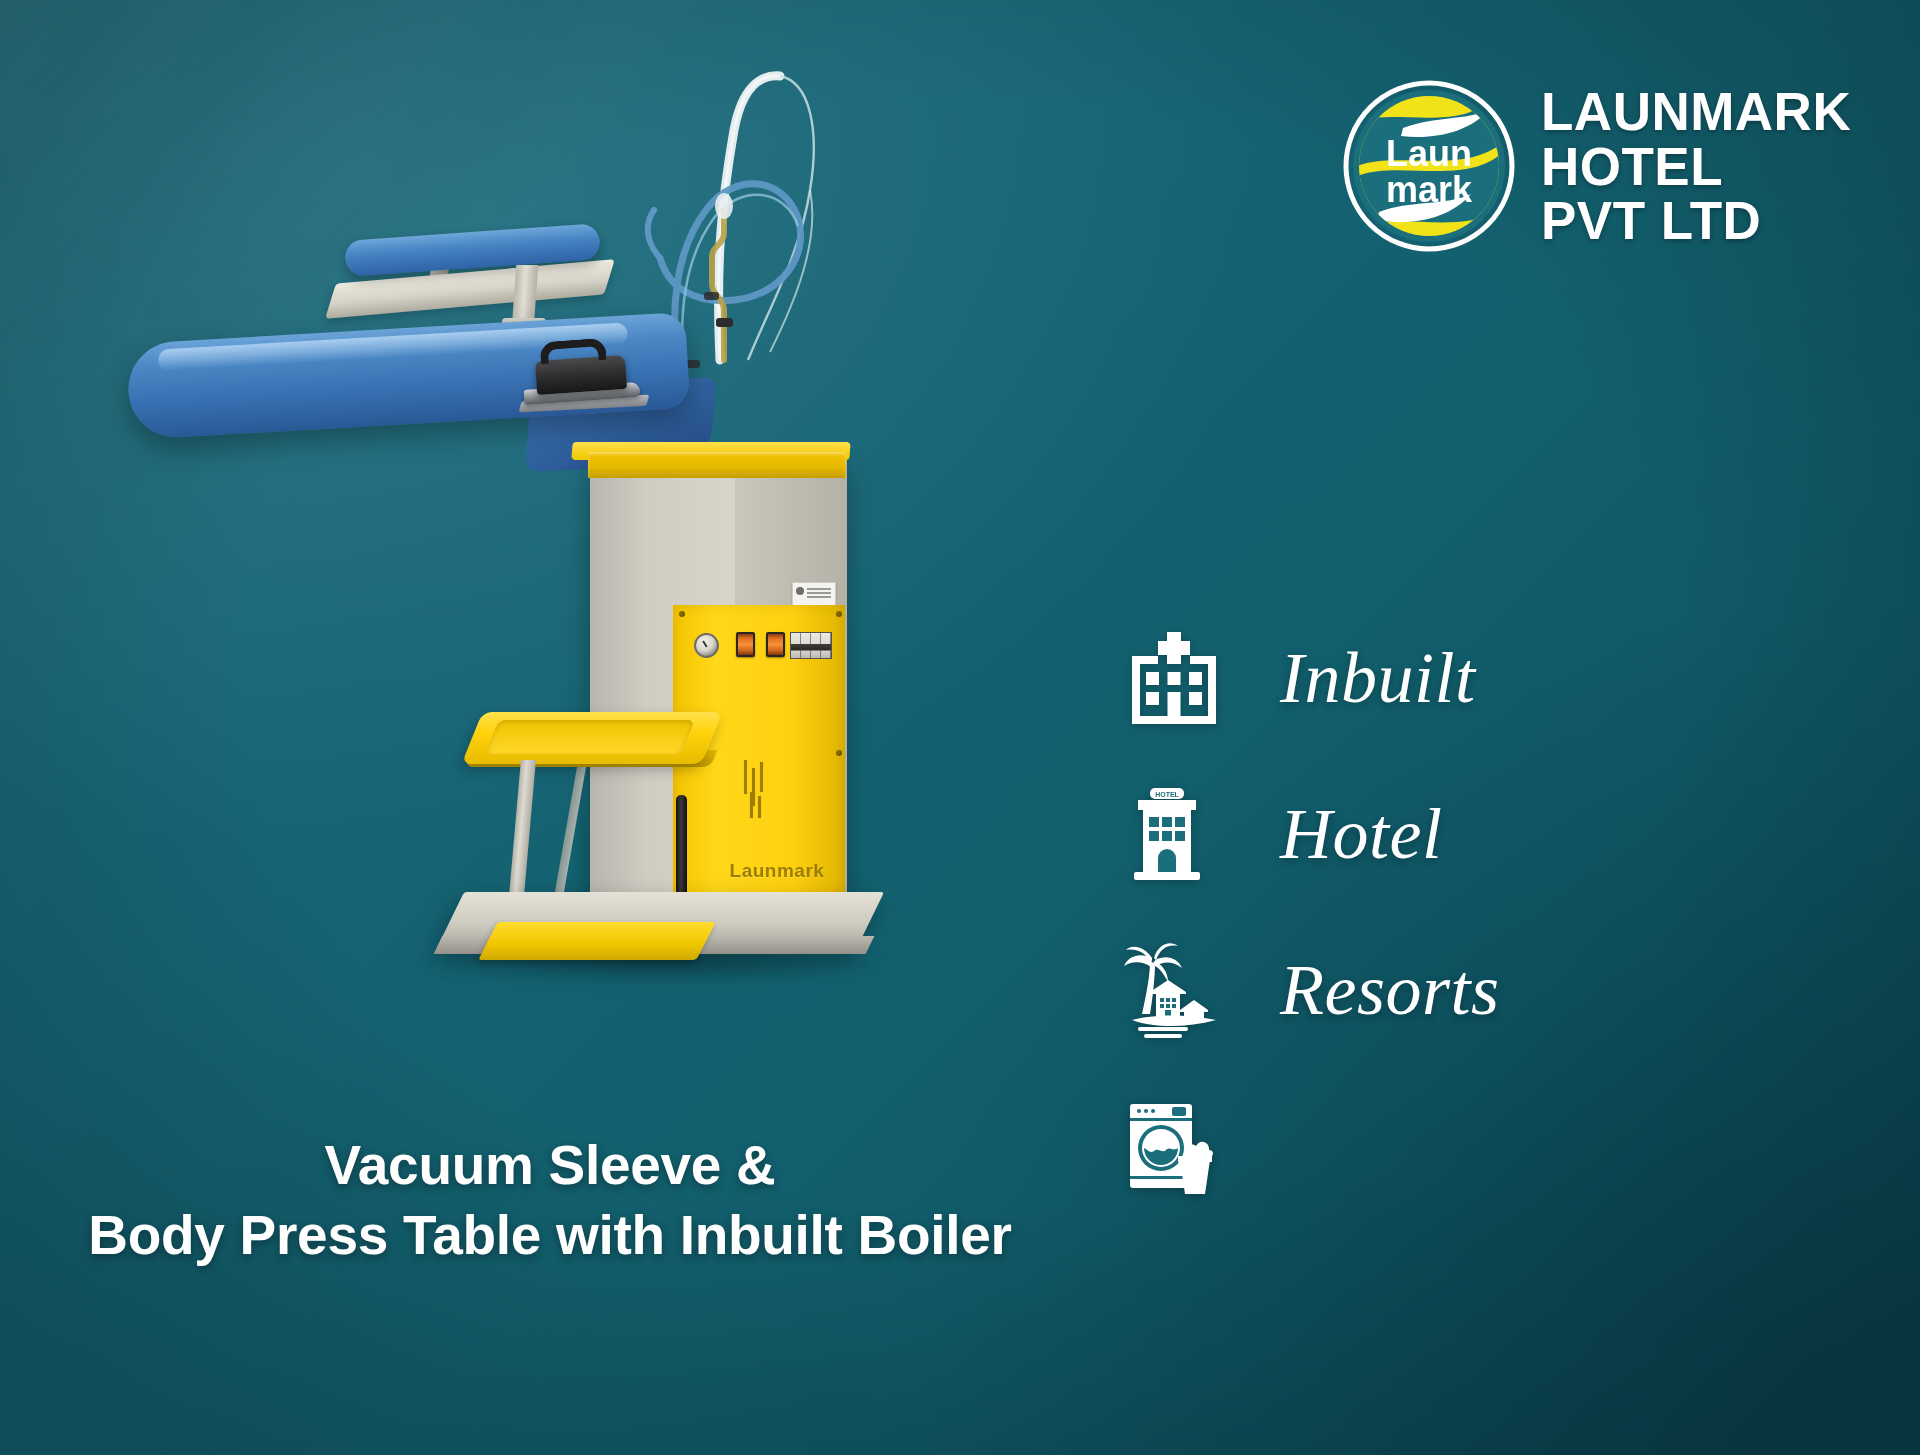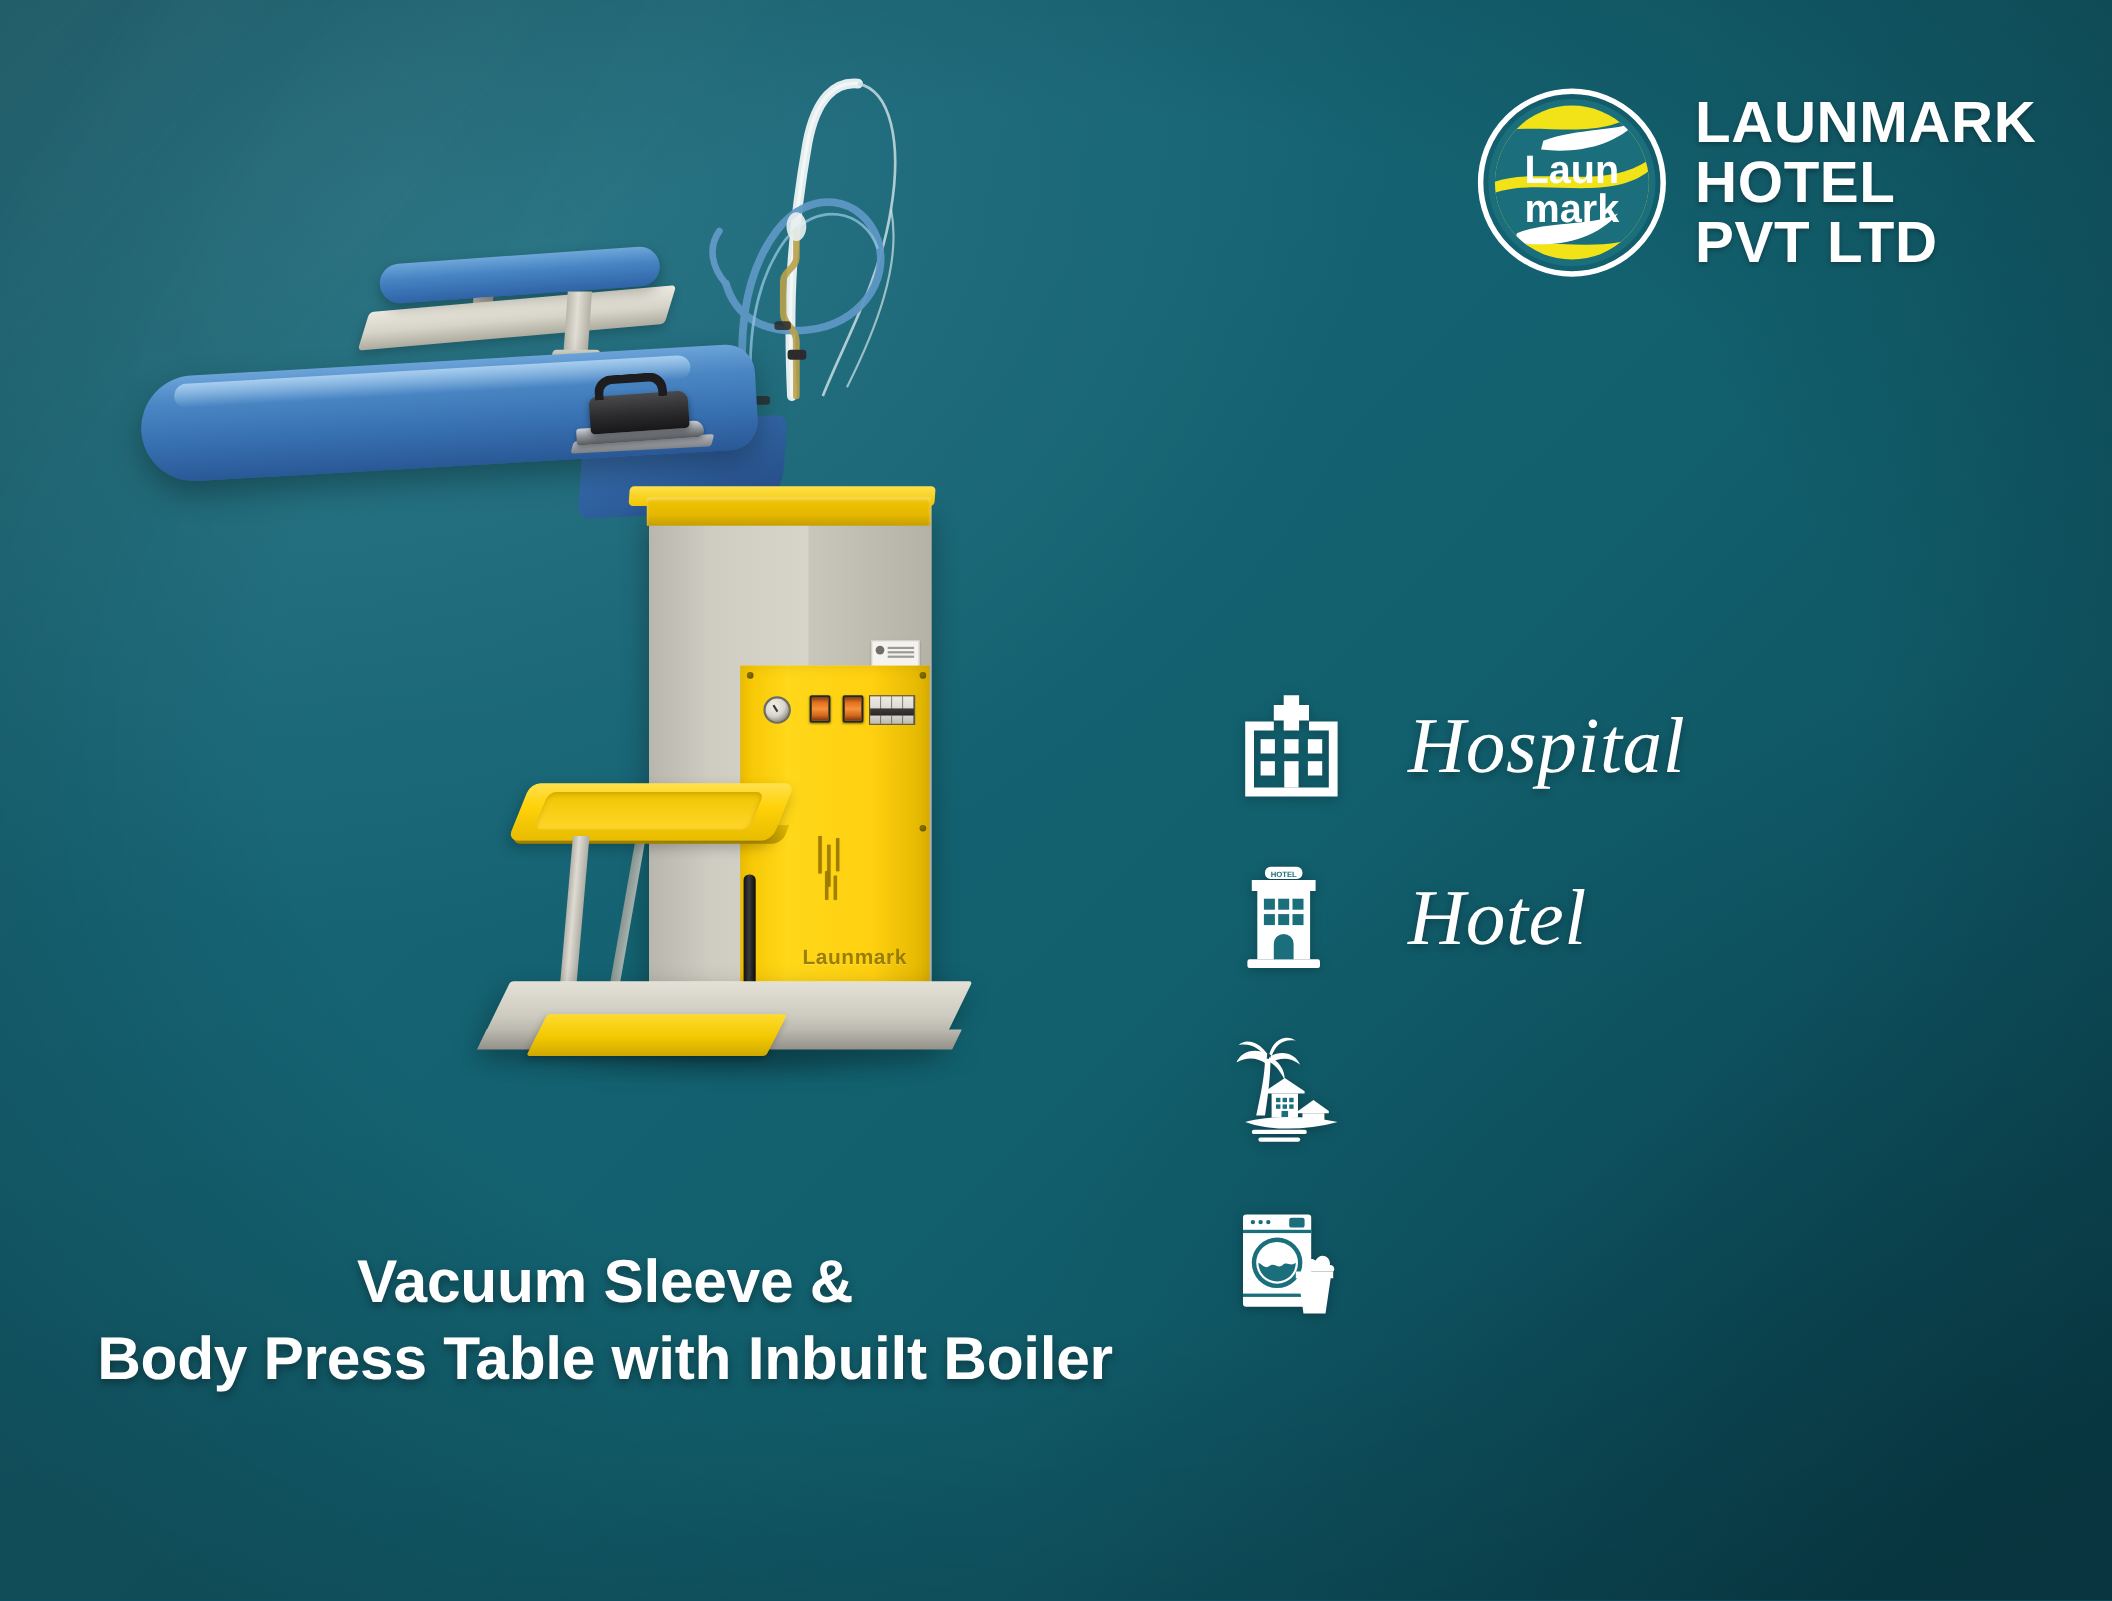--- a/index.html
+++ b/index.html
@@ -540,21 +540,21 @@
           <path d="M43 4 h14 v9 h9 v14 h-9 v9 h-14 v-9 h-9 v-14 h9 z"></path>
           <path d="M8 28 h26 v8 H16 v52 h68 V36 H66 v-8 h26 v68 H8 z"></path>
           <rect x="22" y="44" width="13" height="13"></rect>
           <rect x="43.5" y="44" width="13" height="13"></rect>
           <rect x="65" y="44" width="13" height="13"></rect>
           <rect x="22" y="64" width="13" height="13"></rect>
           <rect x="65" y="64" width="13" height="13"></rect>
           <rect x="43.5" y="64" width="13" height="24"></rect>
         </svg>
       </div>
-      <div class="app-label">Hospital</div>
+      <div class="app-label">Inbuilt</div>
     </div>
 
     <div class="app-item">
       <div class="app-icon">
         <svg viewBox="0 0 100 100" width="100" height="100">
           <rect x="26" y="4" width="34" height="11" rx="5" fill="#ffffff"></rect>
           <text x="43" y="13" text-anchor="middle" fill="#1b6f7c" font-family="Liberation Sans, sans-serif" font-weight="bold" font-size="7">HOTEL</text>
           <rect x="14" y="16" width="58" height="10" fill="#ffffff"></rect>
           <rect x="19" y="26" width="48" height="62" fill="#ffffff"></rect>
           <rect x="10" y="88" width="66" height="8" rx="2" fill="#ffffff"></rect>
@@ -593,20 +593,21 @@
             <rect x="41" y="70" width="6" height="6"></rect>
           </g>
           <path d="M70 60 L 84 70 v2 H56 v-2 z"></path>
           <path d="M60 72 h20 v10 H60 z"></path>
           <path d="M8 80 C 30 74, 62 74, 92 80 C 62 88, 30 88, 8 80 Z"></path>
           <rect x="14" y="87" width="50" height="4" rx="2"></rect>
           <rect x="20" y="94" width="38" height="4" rx="2"></rect>
           <rect x="28" y="101" width="24" height="3" rx="1.5"></rect>
         </svg>
       </div>
+      <div class="app-label">Resorts</div>
     </div>
 
     <div class="app-item">
       <div class="app-icon">
         <svg viewBox="0 0 100 100" width="100" height="100">
           <rect x="6" y="8" width="62" height="84" rx="3" fill="#ffffff"></rect>
           <rect x="6" y="22" width="62" height="3" fill="#1b6f7c"></rect>
           <rect x="6" y="80" width="62" height="3" fill="#1b6f7c"></rect>
           <g fill="#1b6f7c">
             <circle cx="15" cy="15" r="2"></circle>

